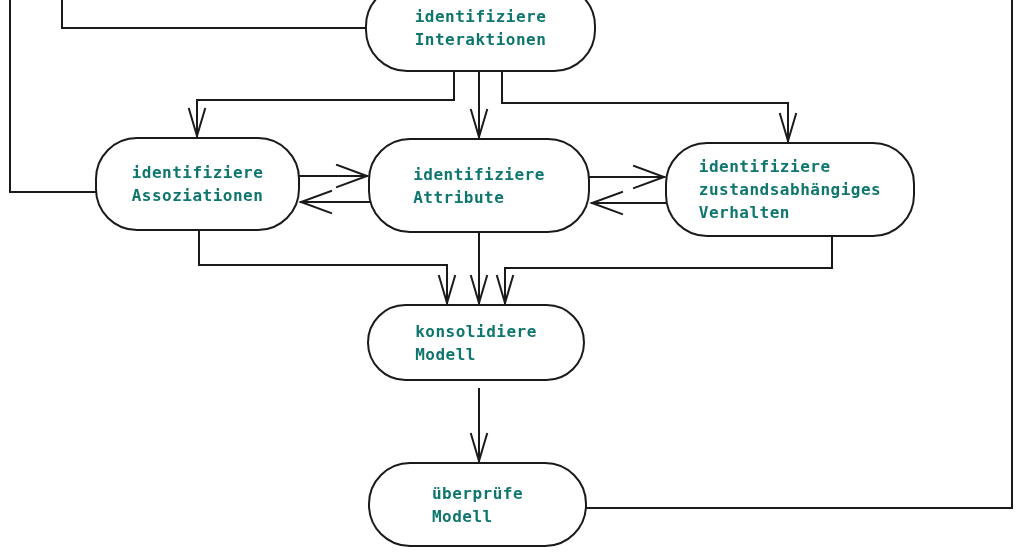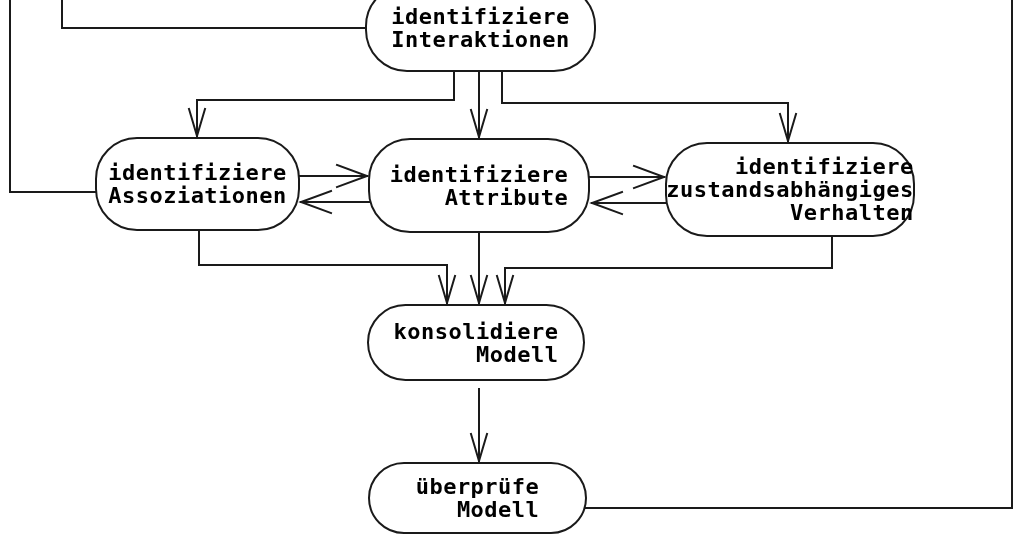--- a/index.html
+++ b/index.html
@@ -34,25 +34,25 @@
     box-sizing: border-box;
     border: 2.2px solid #1a1a1a;
     border-radius: 42px;
     background: #ffffff;
     display: flex;
     align-items: center;
     justify-content: center;
   }
   .node-label {
     white-space: pre;
-    text-align: right;
+    text-align: left;
     font-weight: bold;
-    font-size: 22px;
+    font-size: 16px;
     line-height: 23px;
-    color: #000000;
+    color: #0f766e;
     letter-spacing: 0.5px;
   }
 </style>
 </head>
 <body>
 
 <div id="canvas">
   <svg id="edges" xmlns="http://www.w3.org/2000/svg" viewBox="0 0 1024 557">
       <polyline points="62,-4 62,28 364,28"></polyline>
       <polyline points="10,-4 10,192 96,192"></polyline>
@@ -95,18 +95,18 @@
       </div>
       <div class="node" style="left: 665px; top: 142px; width: 250px; height: 95px;">
         <span class="node-label">identifiziere
 zustandsabhängiges
 Verhalten</span>
       </div>
       <div class="node" style="left: 367px; top: 304px; width: 218px; height: 77px;">
         <span class="node-label">konsolidiere
 Modell</span>
       </div>
-      <div class="node" style="left: 368px; top: 462px; width: 219px; height: 72px;">
+      <div class="node" style="left: 368px; top: 462px; width: 219px; height: 85px;">
         <span class="node-label">überprüfe
 Modell</span>
       </div>
     </div>
 </div>
 
 </body></html>

